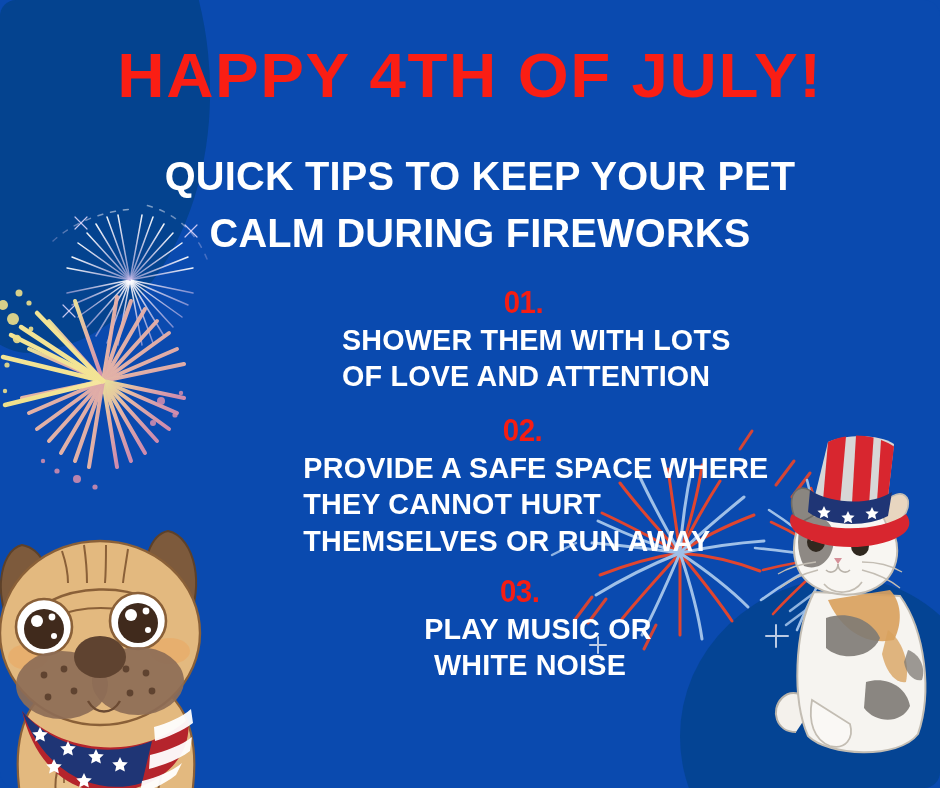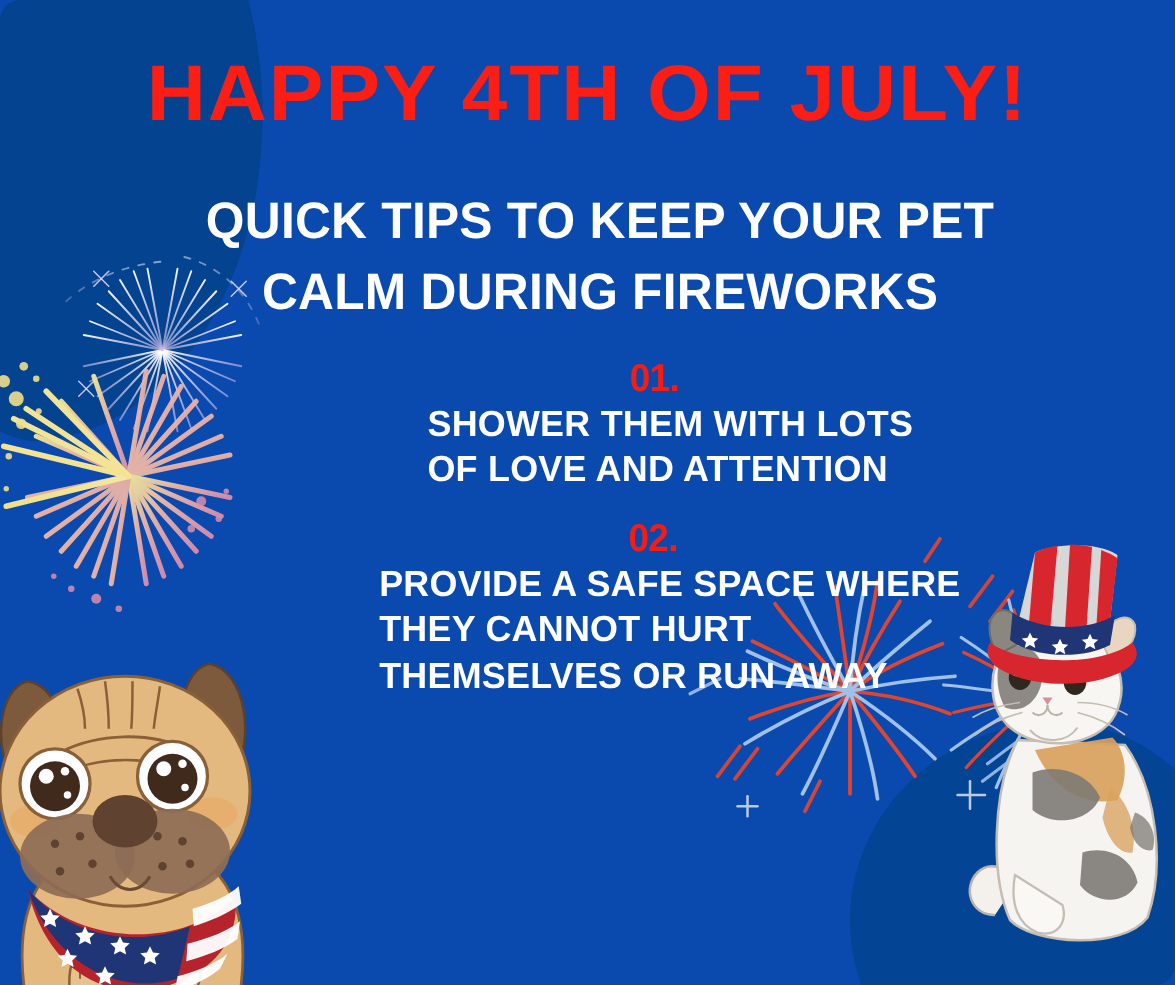--- a/index.html
+++ b/index.html
@@ -354,20 +354,27 @@
 
     <div class="tip tip-2">
       <div class="tip-num">02.</div>
       <div class="tip-body">
         <span class="tl">PROVIDE A SAFE SPACE WHERE</span>
         <span class="tl">THEY CANNOT HURT</span>
         <span class="tl">THEMSELVES OR RUN AWAY</span>
       </div>
     </div>
 
+    <div class="tip tip-3">
+      <div class="tip-num">03.</div>
+      <div class="tip-body">
+        <span class="tl">PLAY MUSIC OR</span>
+        <span class="tl">WHITE NOISE</span>
+      </div>
+    </div>
 
 
   </div>
 
   <svg class="pug" viewBox="0 0 230 290">
 
     <path d="M28 290 C 18 220, 40 168, 114 168 C 188 168, 210 220, 200 290 Z" fill="#e3b97f" stroke="#8a6038" stroke-width="2.2"></path>
 
     <path d="M64 290 C 60 254, 80 240, 100 246 C 112 250, 110 268, 102 290 Z" fill="#e8c28c" stroke="#8a6038" stroke-width="2"></path>
     <path d="M126 290 C 120 262, 136 242, 156 246 C 172 250, 172 270, 164 290 Z" fill="#e8c28c" stroke="#8a6038" stroke-width="2"></path>

